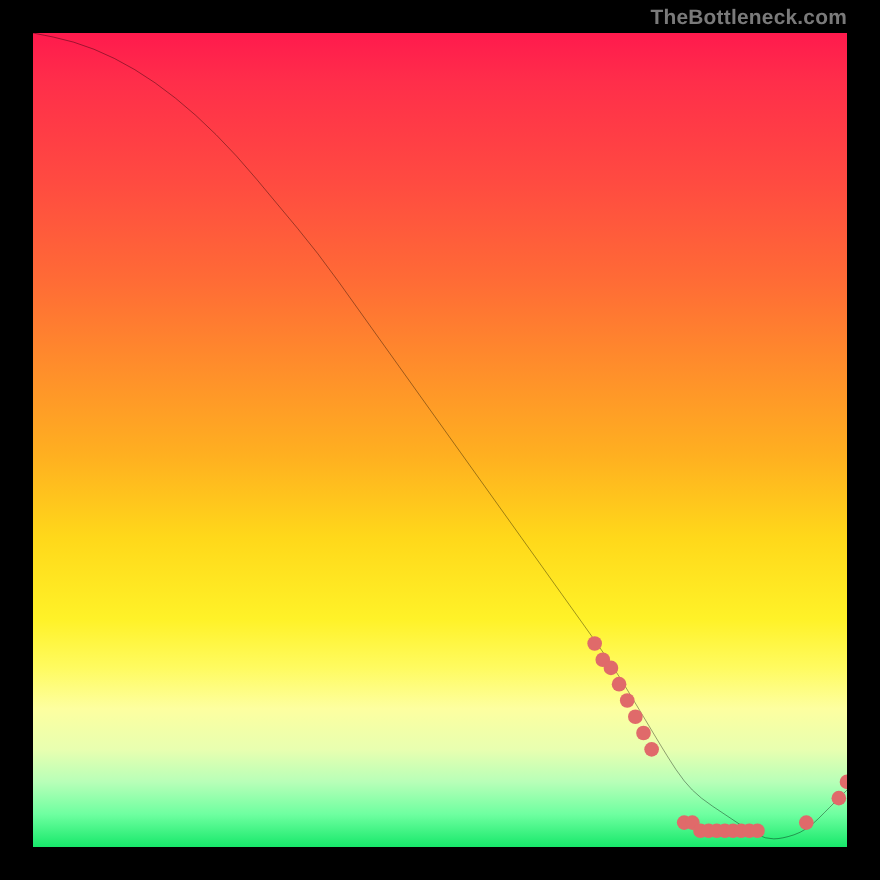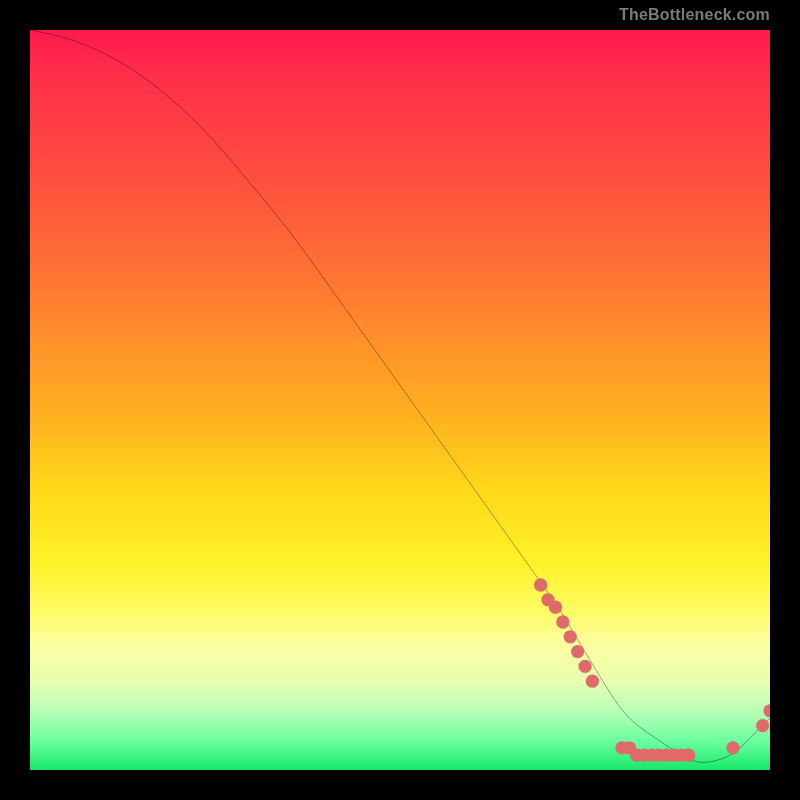--- a/index.html
+++ b/index.html
@@ -49,21 +49,21 @@
   .curve-layer {
     position: absolute;
     inset: 0;
   }
   .watermark {
     position: absolute;
     top: 6px;
     right: 30px;
     color: #7a7a7a;
     font-weight: 600;
-    font-size: 16px;
+    font-size: 19px;
     letter-spacing: 0.2px;
     margin-left: 32px;
   }
 </style>
 </head>
 <body>
 
 <div class="stage">
   <div class="watermark">TheBottleneck.com</div>
   <div class="plot">

